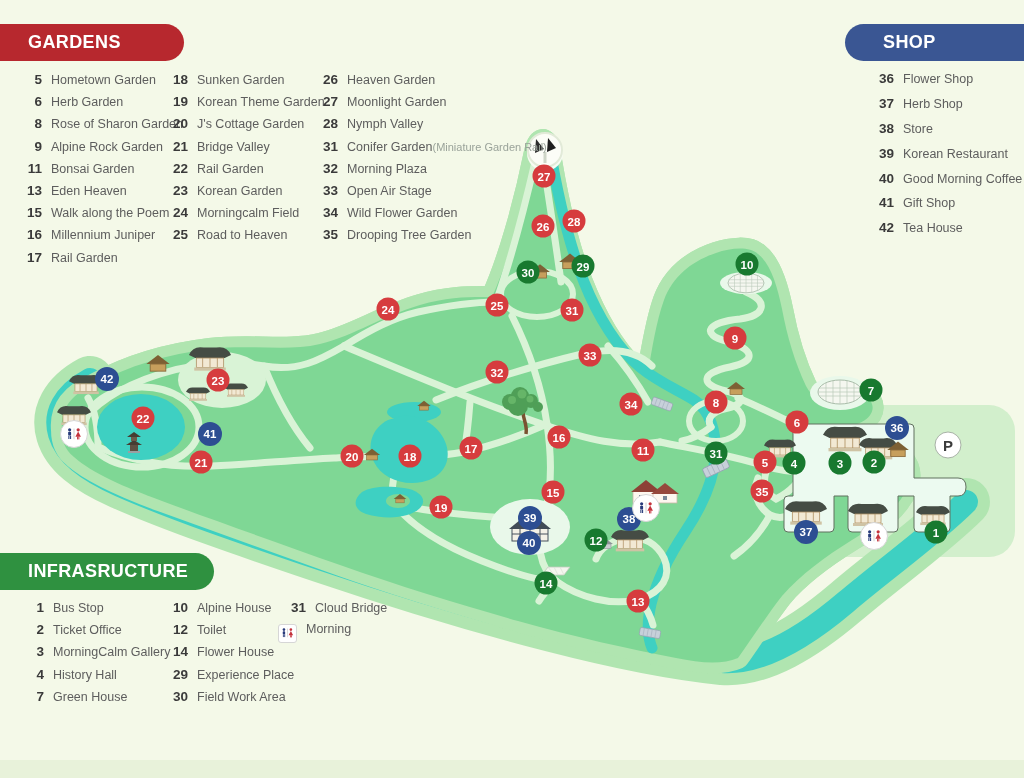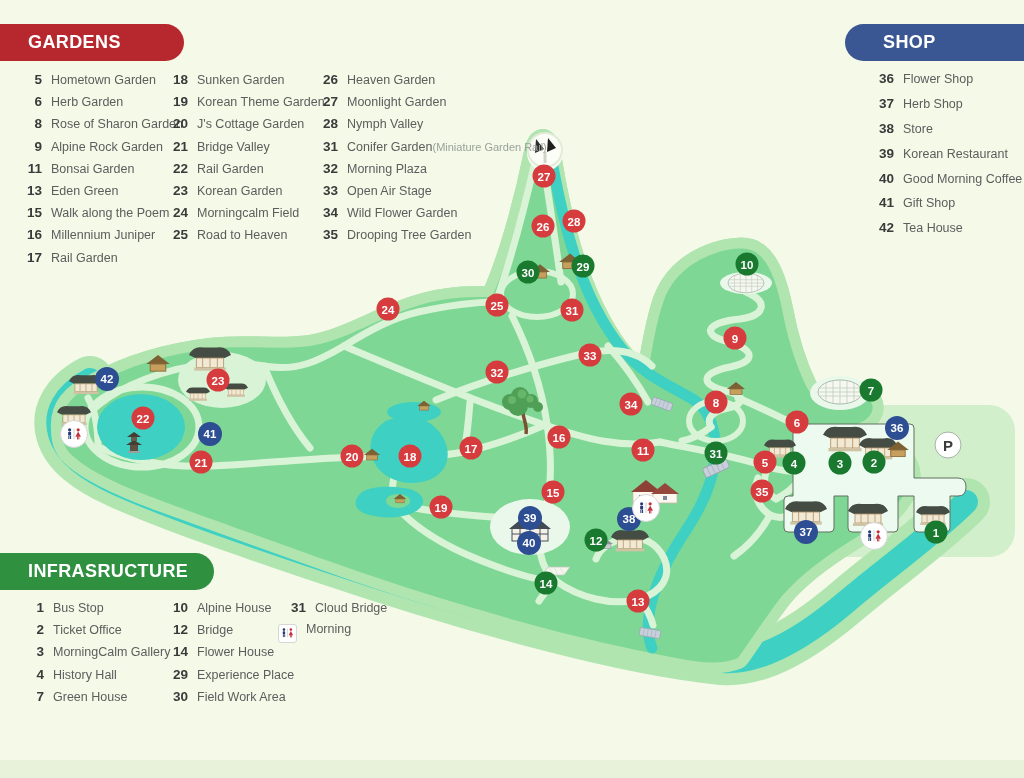--- a/index.html
+++ b/index.html
@@ -319,21 +319,21 @@
     <div class="lrow">
       <span class="num">9</span>
       <span class="lbl">Alpine Rock Garden</span>
     </div>
     <div class="lrow">
       <span class="num">11</span>
       <span class="lbl">Bonsai Garden</span>
     </div>
     <div class="lrow">
       <span class="num">13</span>
-      <span class="lbl">Eden Green</span>
+      <span class="lbl">Eden Heaven</span>
     </div>
     <div class="lrow">
       <span class="num">15</span>
       <span class="lbl">Walk along the Poem</span>
     </div>
     <div class="lrow">
       <span class="num">16</span>
       <span class="lbl">Millennium Juniper</span>
     </div>
     <div class="lrow">
@@ -461,21 +461,21 @@
       <span class="lbl">Green House</span>
     </div>
   </div>
 <div class="col i i1" id="i-col-1" style="left:158px;top:600px">
     <div class="lrow">
       <span class="num">10</span>
       <span class="lbl">Alpine House</span>
     </div>
     <div class="lrow">
       <span class="num">12</span>
-      <span class="lbl">Bridge</span>
+      <span class="lbl">Toilet</span>
     </div>
     <div class="lrow">
       <span class="num">14</span>
       <span class="lbl">Flower House</span>
     </div>
     <div class="lrow">
       <span class="num">29</span>
       <span class="lbl">Experience Place</span>
     </div>
     <div class="lrow">

